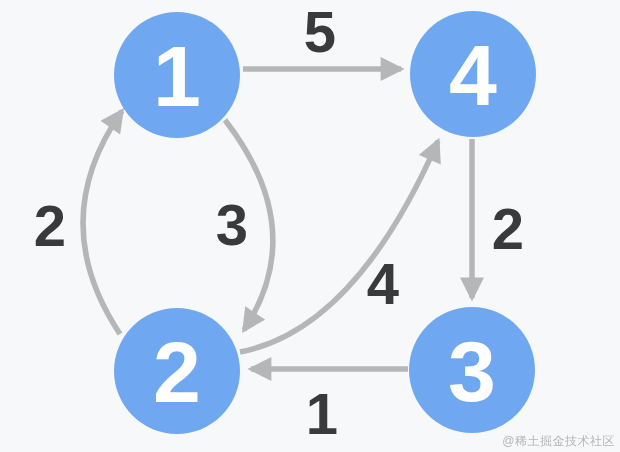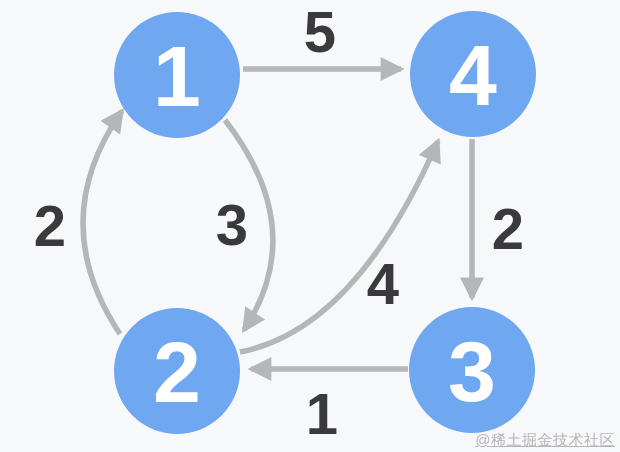--- a/index.html
+++ b/index.html
@@ -36,25 +36,24 @@
     fill: none;
     stroke-linecap: butt;
   }
   .node-circle {
     fill: #6fa7f0;
   }
   .watermark {
     position: absolute;
     right: 5px;
     bottom: 2px;
-    font-size: 15px;
+    font-size: 12px;
     color: #b7b5b6;
     letter-spacing: 0.5px;
     font-family: "Liberation Sans", sans-serif;
-    text-decoration: underline;
   }
 </style>
 </head>
 <body>
 
 <div class="stage">
   <svg width="620" height="452" viewBox="0 0 620 452">
     <defs>
       <marker id="arrow" viewBox="0 0 10 10" refX="8.5" refY="5" markerUnits="userSpaceOnUse" markerWidth="26" markerHeight="24" orient="auto">
         <path d="M 0 0 L 10 5 L 0 10 z" fill="#b5b6b8"></path>

